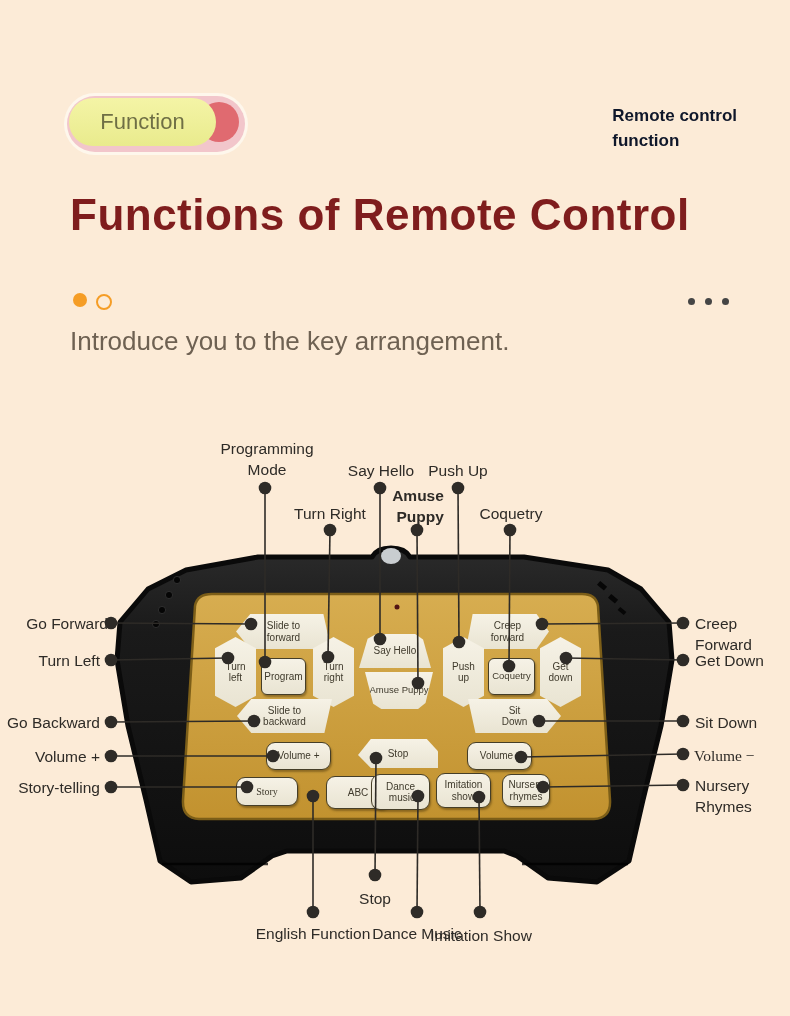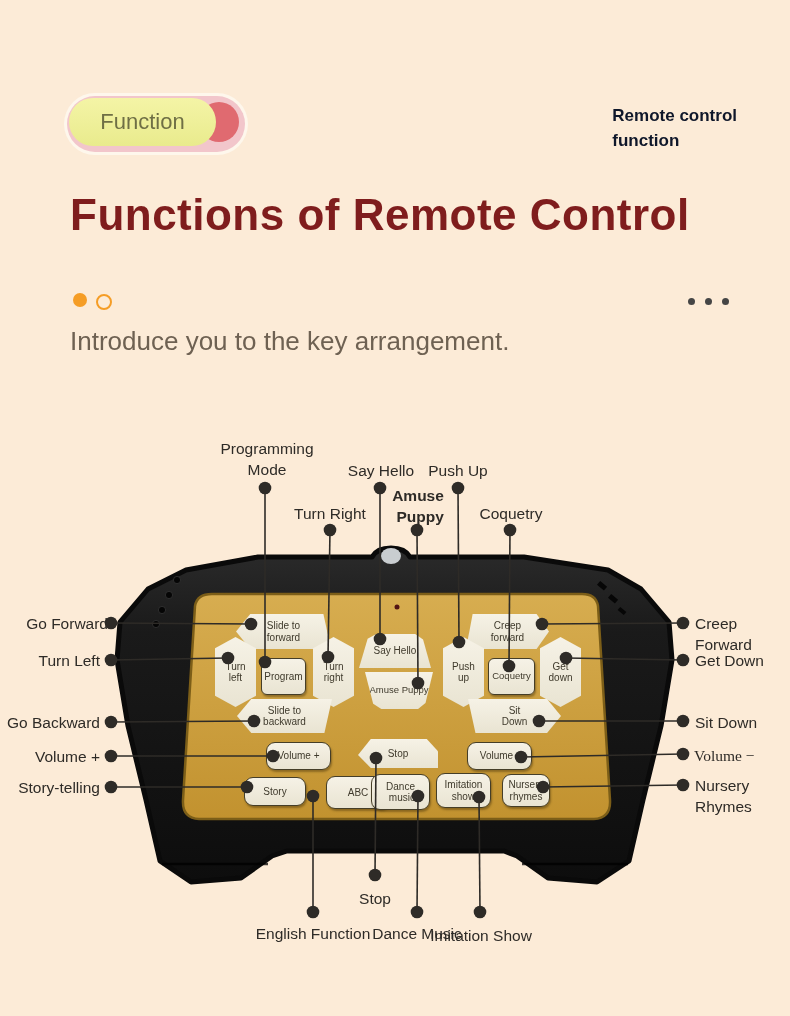--- a/index.html
+++ b/index.html
@@ -125,21 +125,21 @@
   <div class="btn square" style="left:488px;top:658px;width:45px;height:35px;font-size:9.5px;">Coquetry</div>
   <div class="btn shape-vhex" style="left:540px;top:637px;width:41px;height:70px;">Get
 down</div>
   <div class="btn shape-bot-r" style="left:468px;top:699px;width:93px;height:34px;">Sit
 Down</div>
 
   <div class="btn rect" style="left:266px;top:742px;width:63px;height:26px;">Volume +</div>
   <div class="btn shape-stop" style="left:358px;top:739px;width:80px;height:29px;">Stop</div>
   <div class="btn rect" style="left:467px;top:742px;width:63px;height:26px;">Volume -</div>
 
-  <div class="btn rect" style="left:244px;top:777px;width:60px;height:27px;">Story</div>
+  <div class="btn rect" style="left:236px;top:777px;width:60px;height:27px;font-family:Liberation Serif, serif;">Story</div>
   <div class="btn rect" style="left:302px;top:776px;width:62px;height:31px;margin-left:24px;">ABC</div>
   <div class="btn rect" style="left:371px;top:774px;width:57px;height:34px;text-align:right;">Dance
 music</div>
   <div class="btn rect" style="left:436px;top:773px;width:53px;height:33px;border-radius:9px;">Imitation
 show</div>
   <div class="btn rect" style="left:502px;top:774px;width:46px;height:31px;">Nursery
 rhymes</div>
 
   <svg class="abs layer" style="z-index:3;pointer-events:none;" viewBox="0 0 790 1016">
     <g stroke="#2e2b27" stroke-width="1.6">

